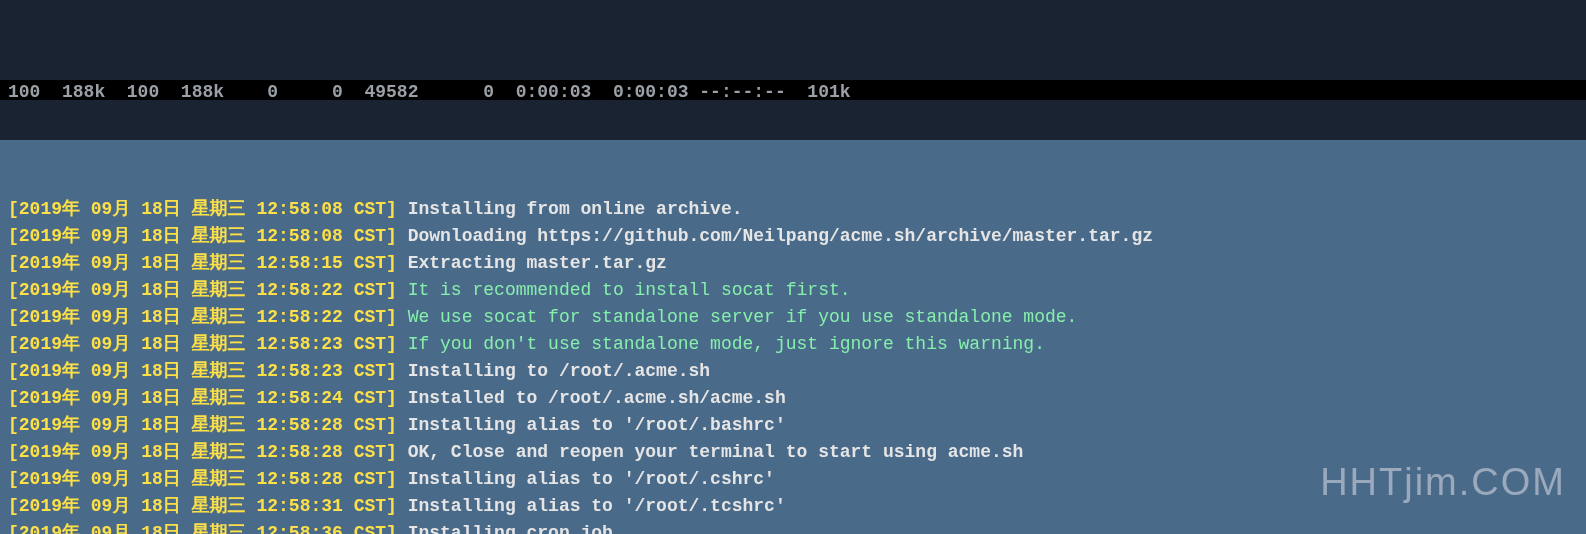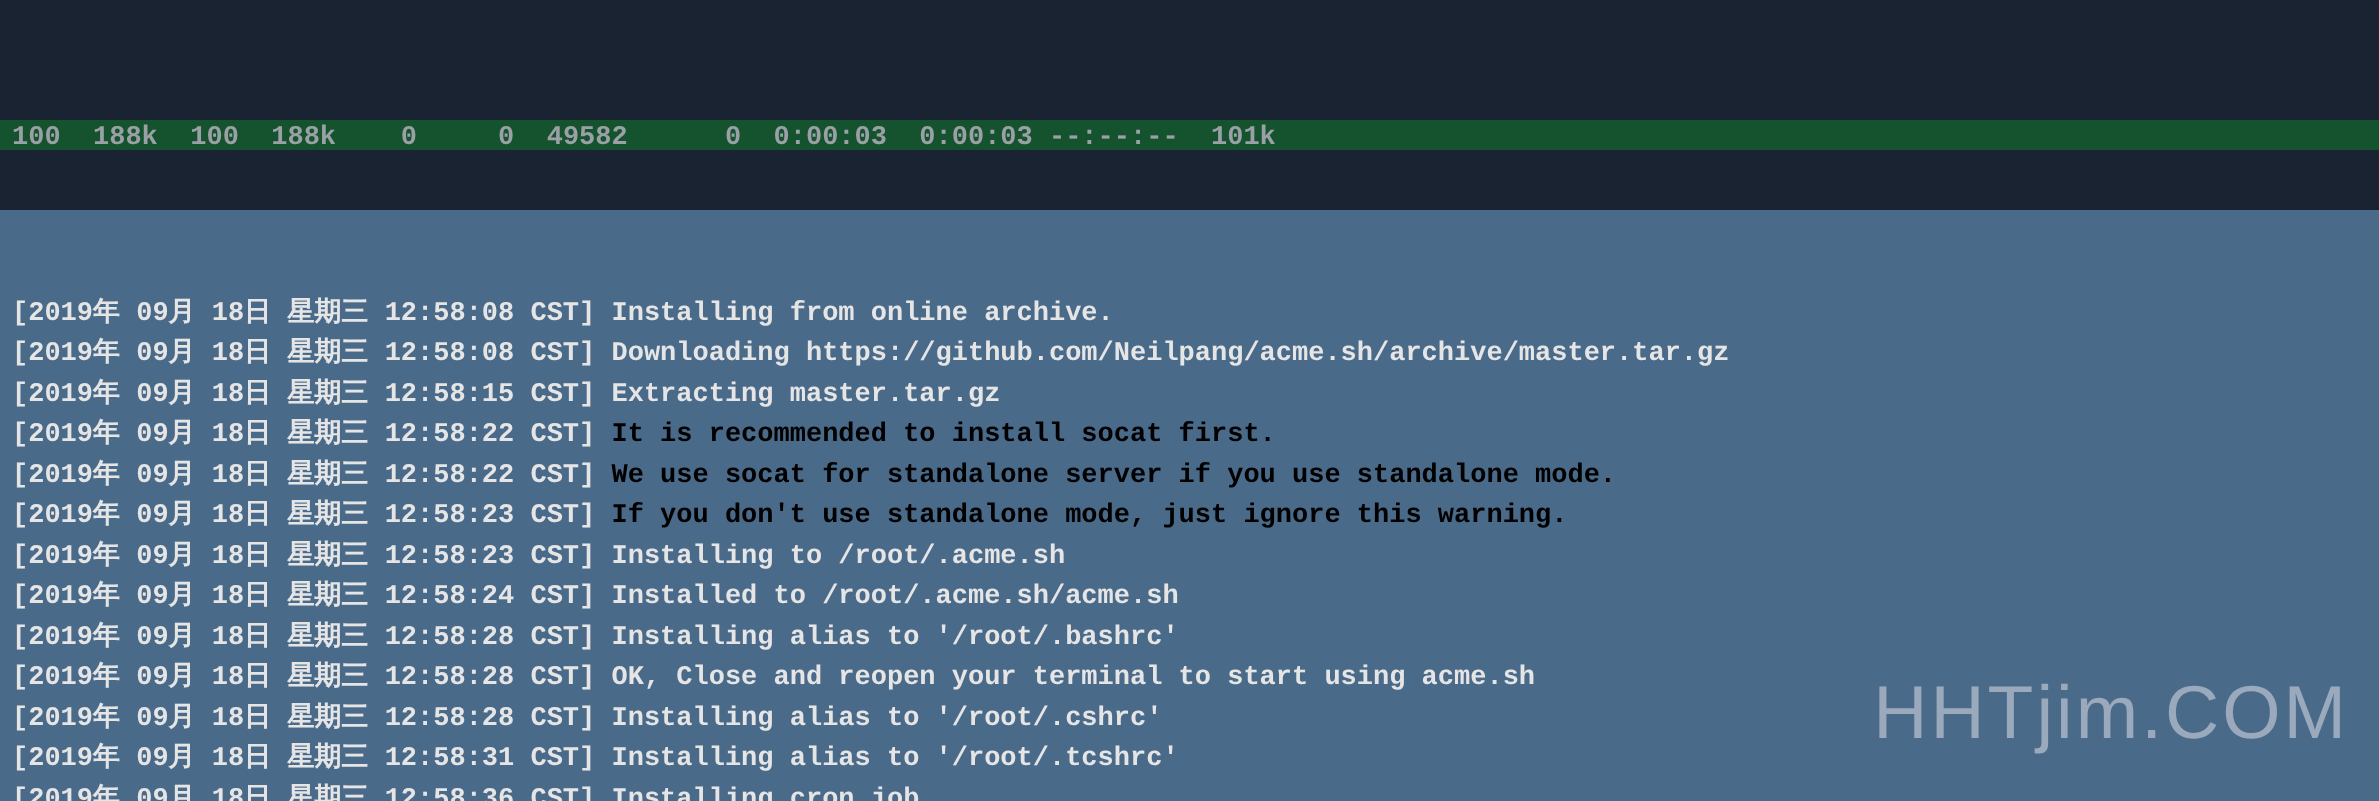--- a/index.html
+++ b/index.html
@@ -13,49 +13,49 @@
       font-size: 18px;
       font-weight: bold;
       color: #e8e8e8;
       width: 1586px;
       height: 534px;
       overflow: hidden;
       position: relative;
       white-space: pre;
     }
     .header-line {
-      background-color: #14532d;
+      background-color: #000000;
       color: #9aa0a6;
       padding: 0 8px;
       line-height: 24px;
       height: 20px;
     }
     .terminal-body {
       background-color: #4a6a8a;
       padding: 2px 8px;
       line-height: 27px;
     }
     .log-line {
       display: flex;
     }
     .timestamp {
-      color: #e5e5e5;
+      color: #fde047;
     }
     .message {
       color: #e5e5e5;
     }
     .warning {
-      color: #000000;
-      font-weight: bold;
+      color: #86efac;
+      font-weight: normal;
     }
     .watermark {
       position: absolute;
       bottom: 30px;
       right: 20px;
-      font-size: 50px;
+      font-size: 38px;
       font-weight: normal;
       color: rgba(220, 220, 230, 0.55);
       letter-spacing: 2px;
       font-family: Arial, sans-serif;
     }
   </style>
 </head>
 <body>
 
 

